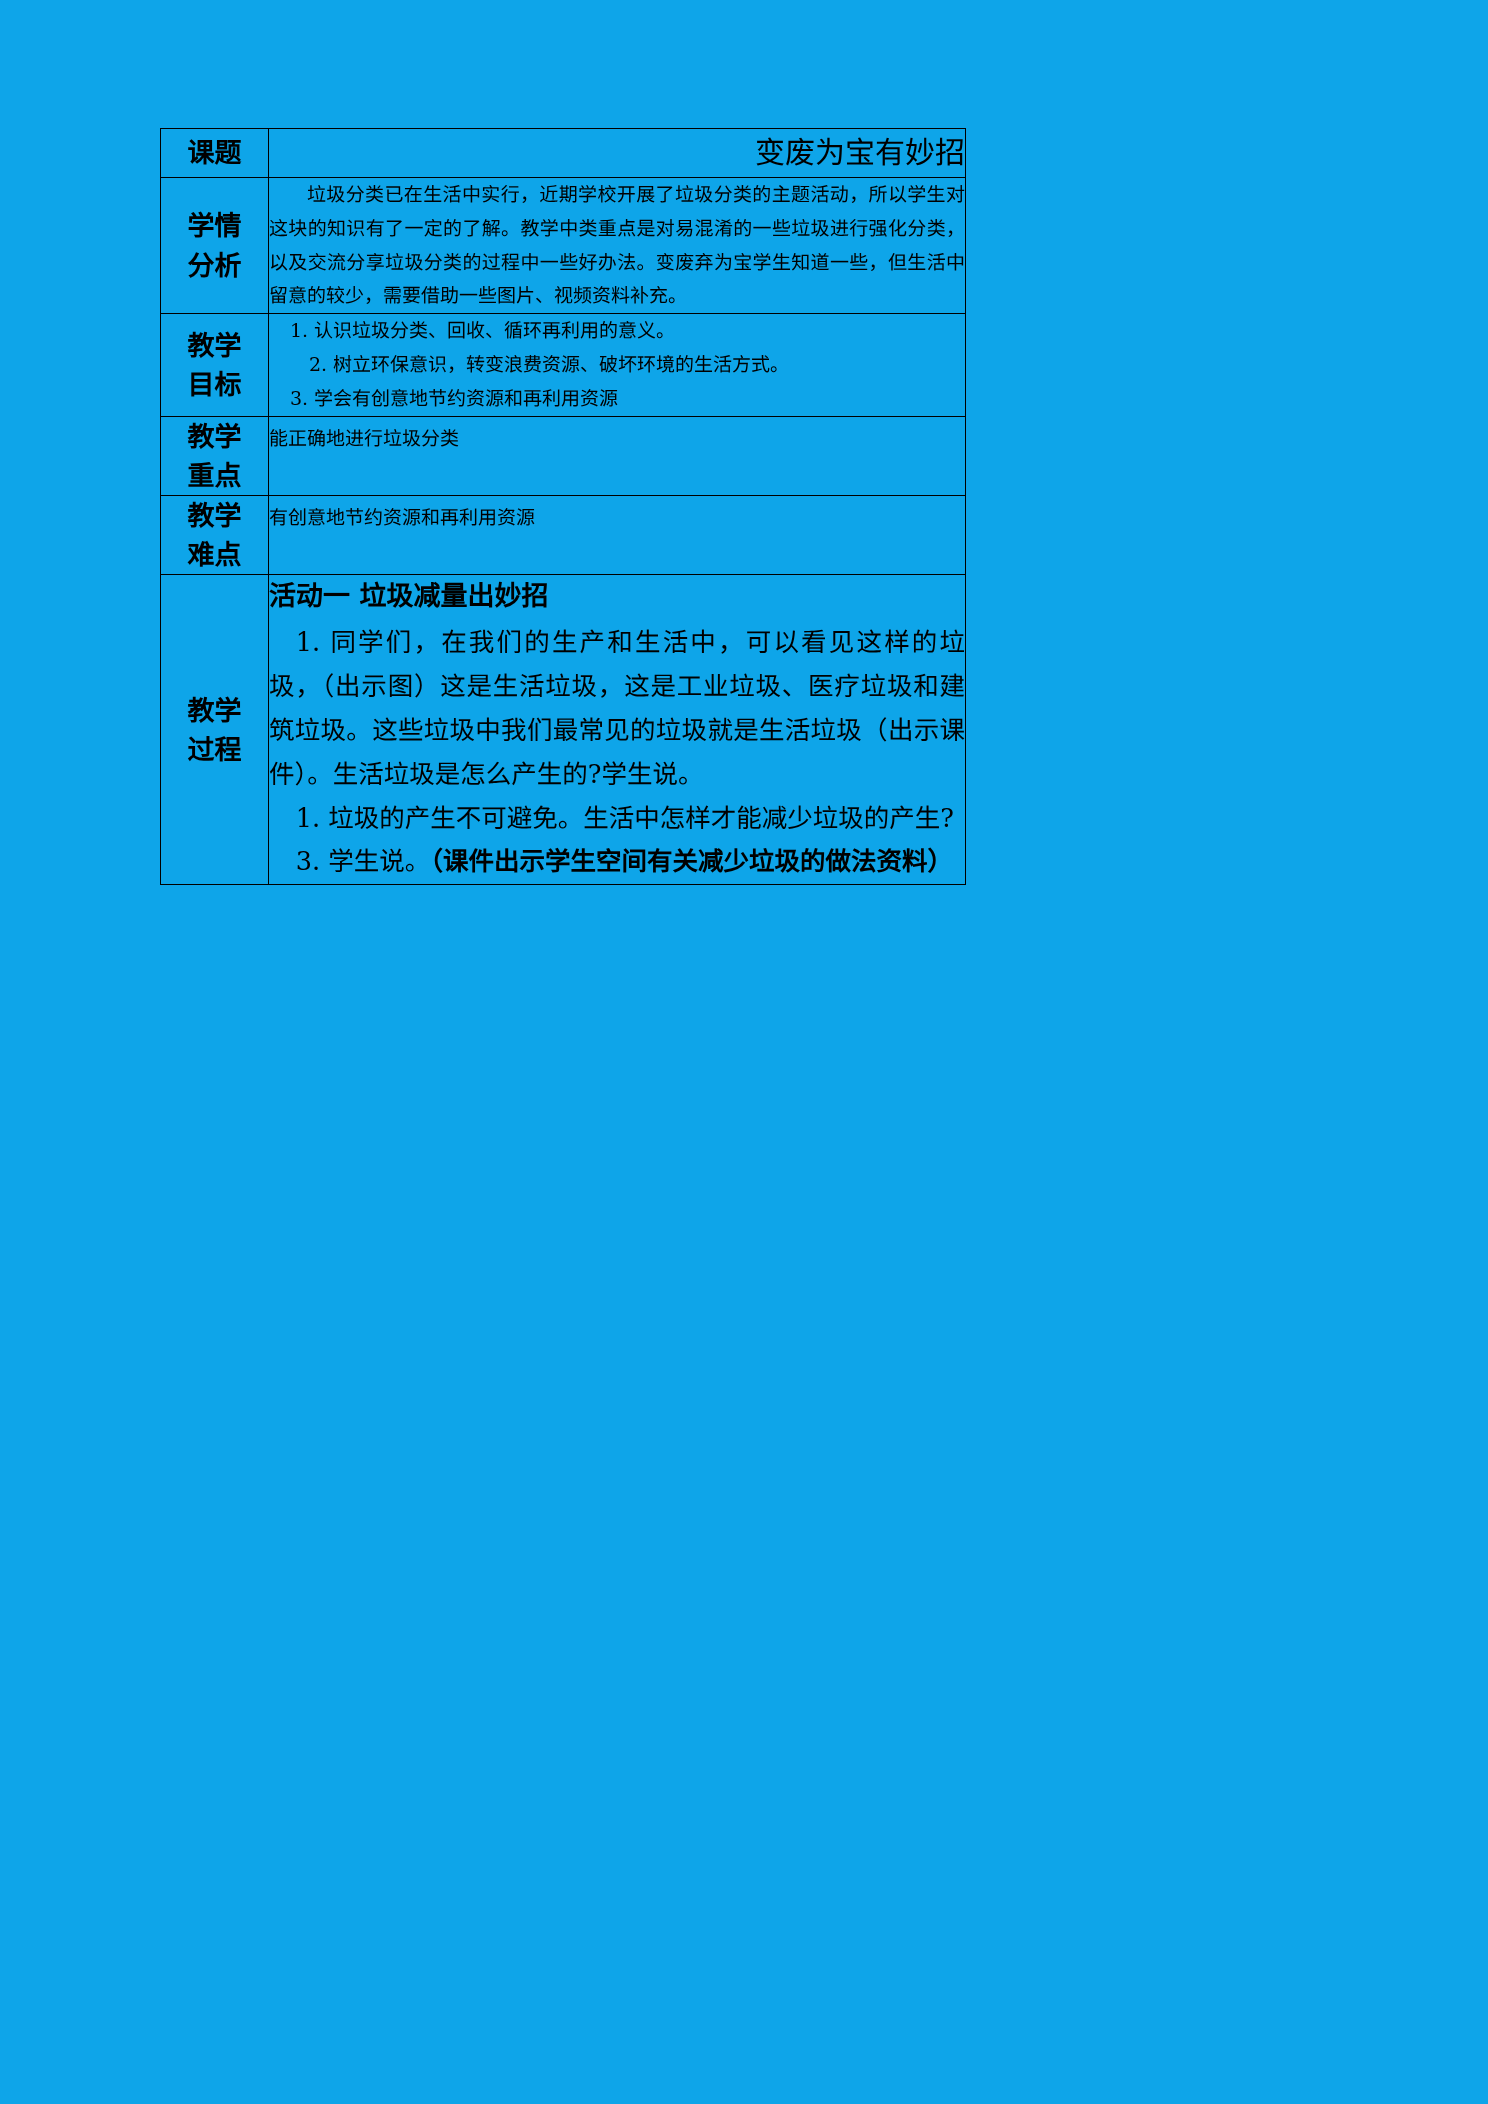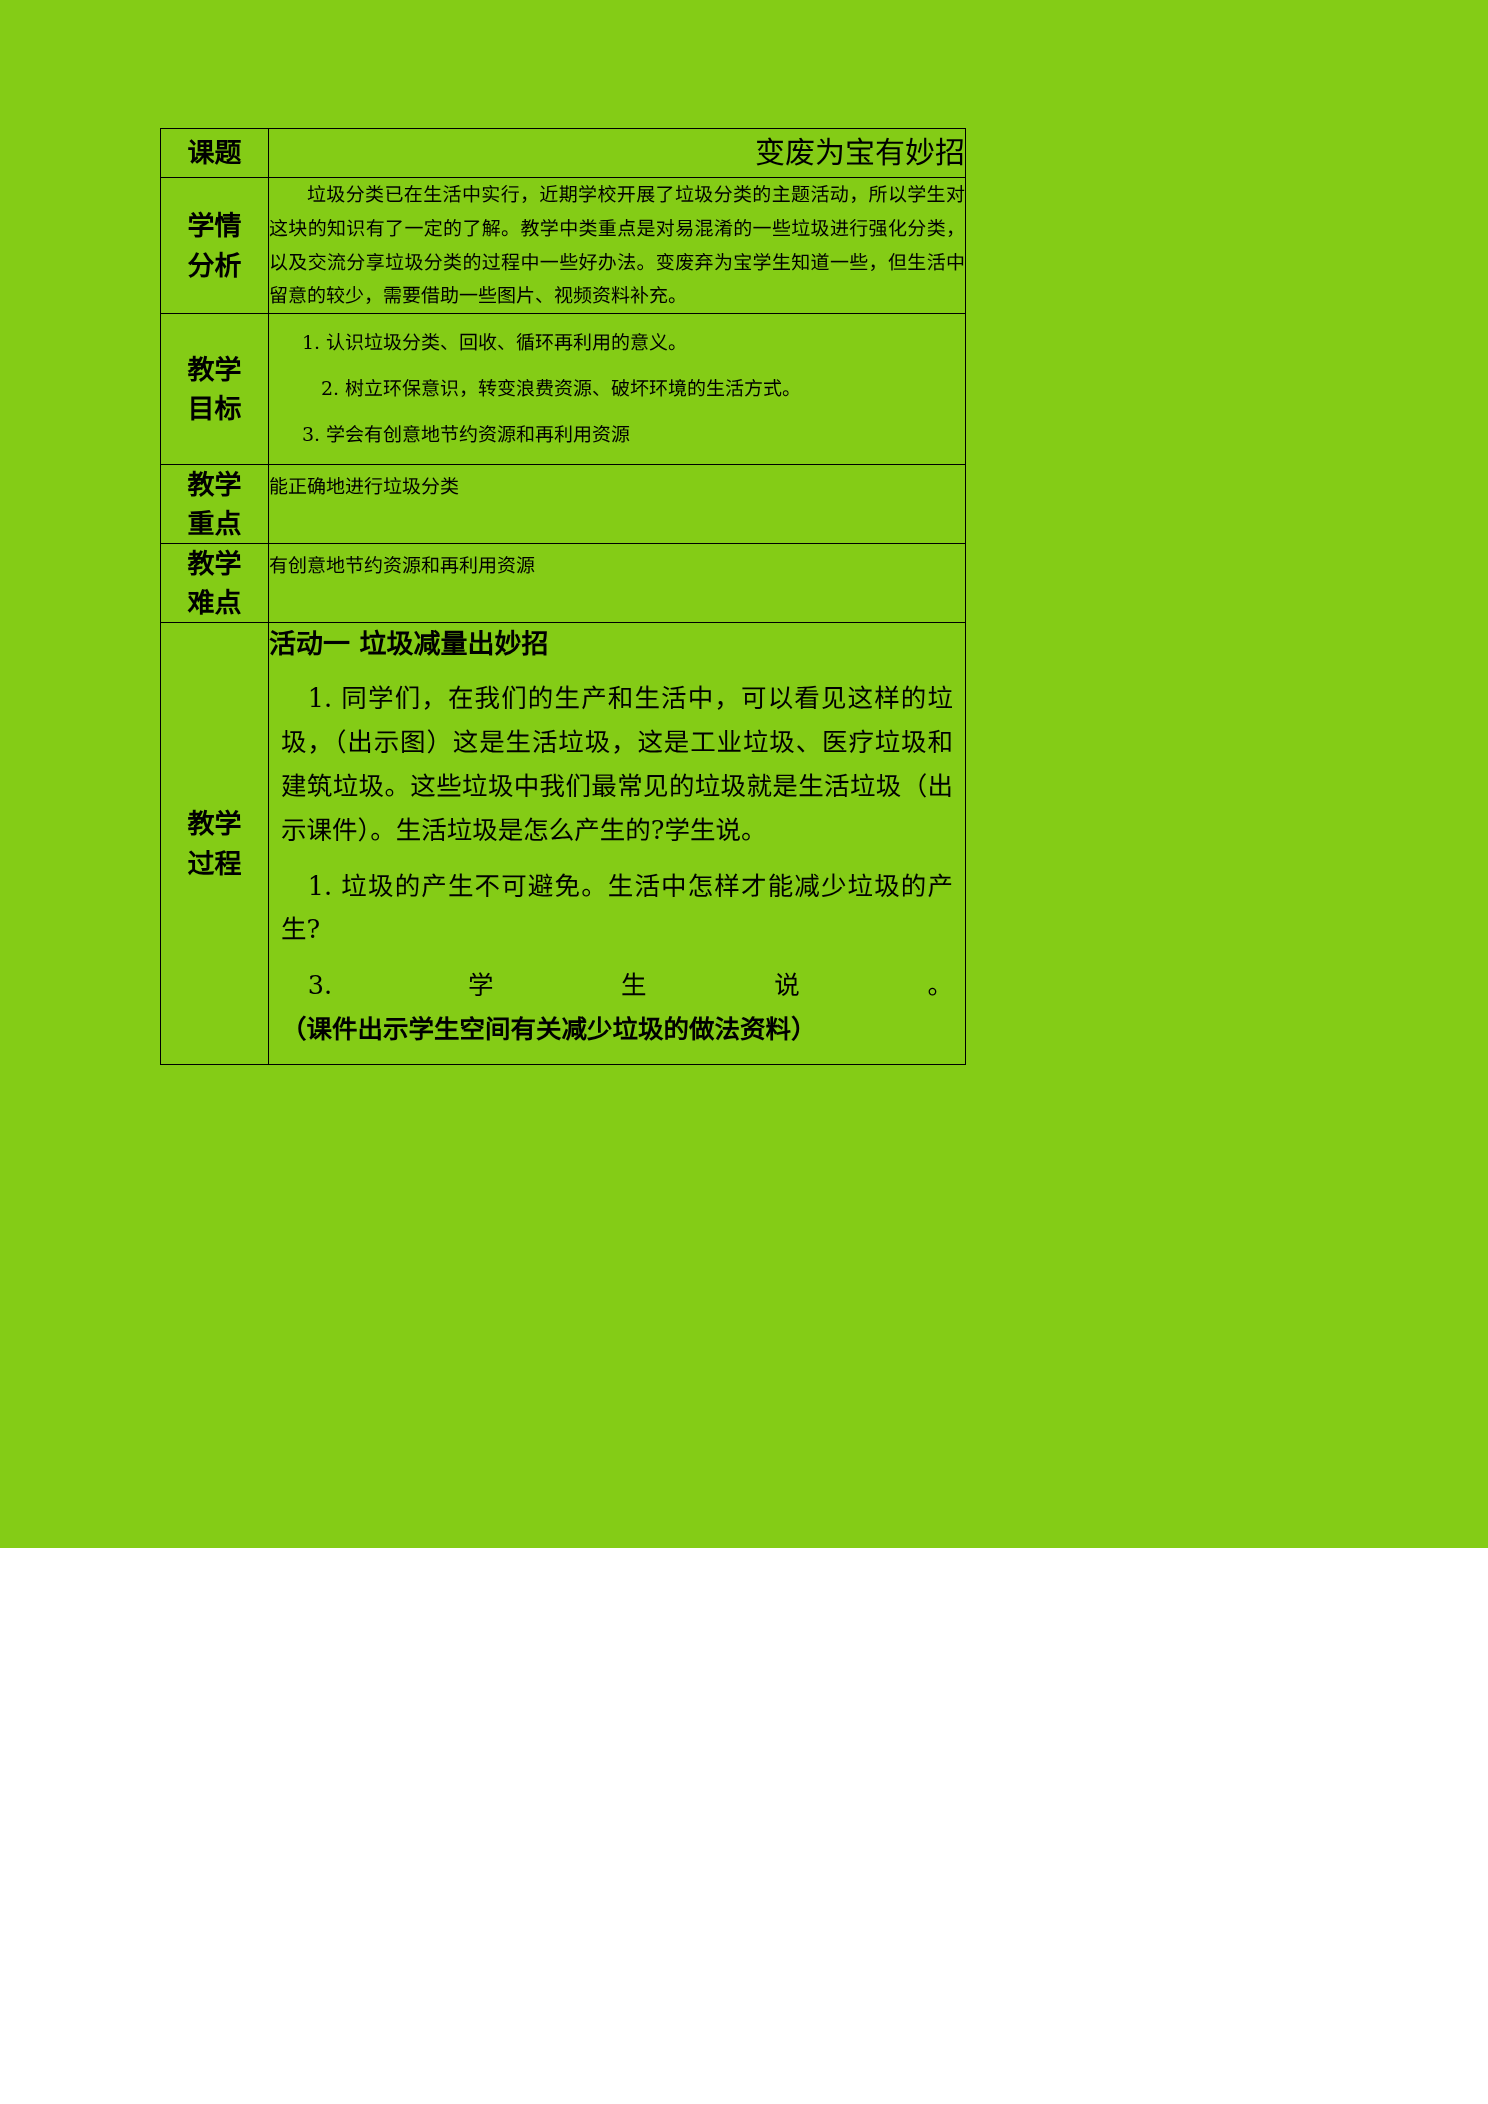--- a/index.html
+++ b/index.html
@@ -11,22 +11,22 @@
     width: 1488px;
     height: 2104px;
     font-family: "Liberation Serif", "DejaVu Serif", serif;
     color: #000000;
     -webkit-font-smoothing: antialiased;
   }
 
   .page {
     position: relative;
     width: 1488px;
-    height: 1548px;
-    background: #84cc16;
+    height: 2104px;
+    background: #0ea5e9;
     box-sizing: border-box;
   }
 
   .sheet {
     position: absolute;
     left: 160px;
     top: 128px;
     width: 805px;
   }
 
@@ -77,21 +77,21 @@
 
   .para {
     margin: 0;
     text-align: justify;
     text-justify: inter-character;
     word-break: break-all;
   }
   .para.indent { text-indent: 2em; }
 
   .num-item {
-    margin: 12px;
+    margin: 0;
     text-indent: 1.1em;
     text-align: justify;
     word-break: break-all;
   }
   .num-item.hang {
     text-indent: 0;
     padding-left: 2.1em;
   }
 
   .activity-heading {

